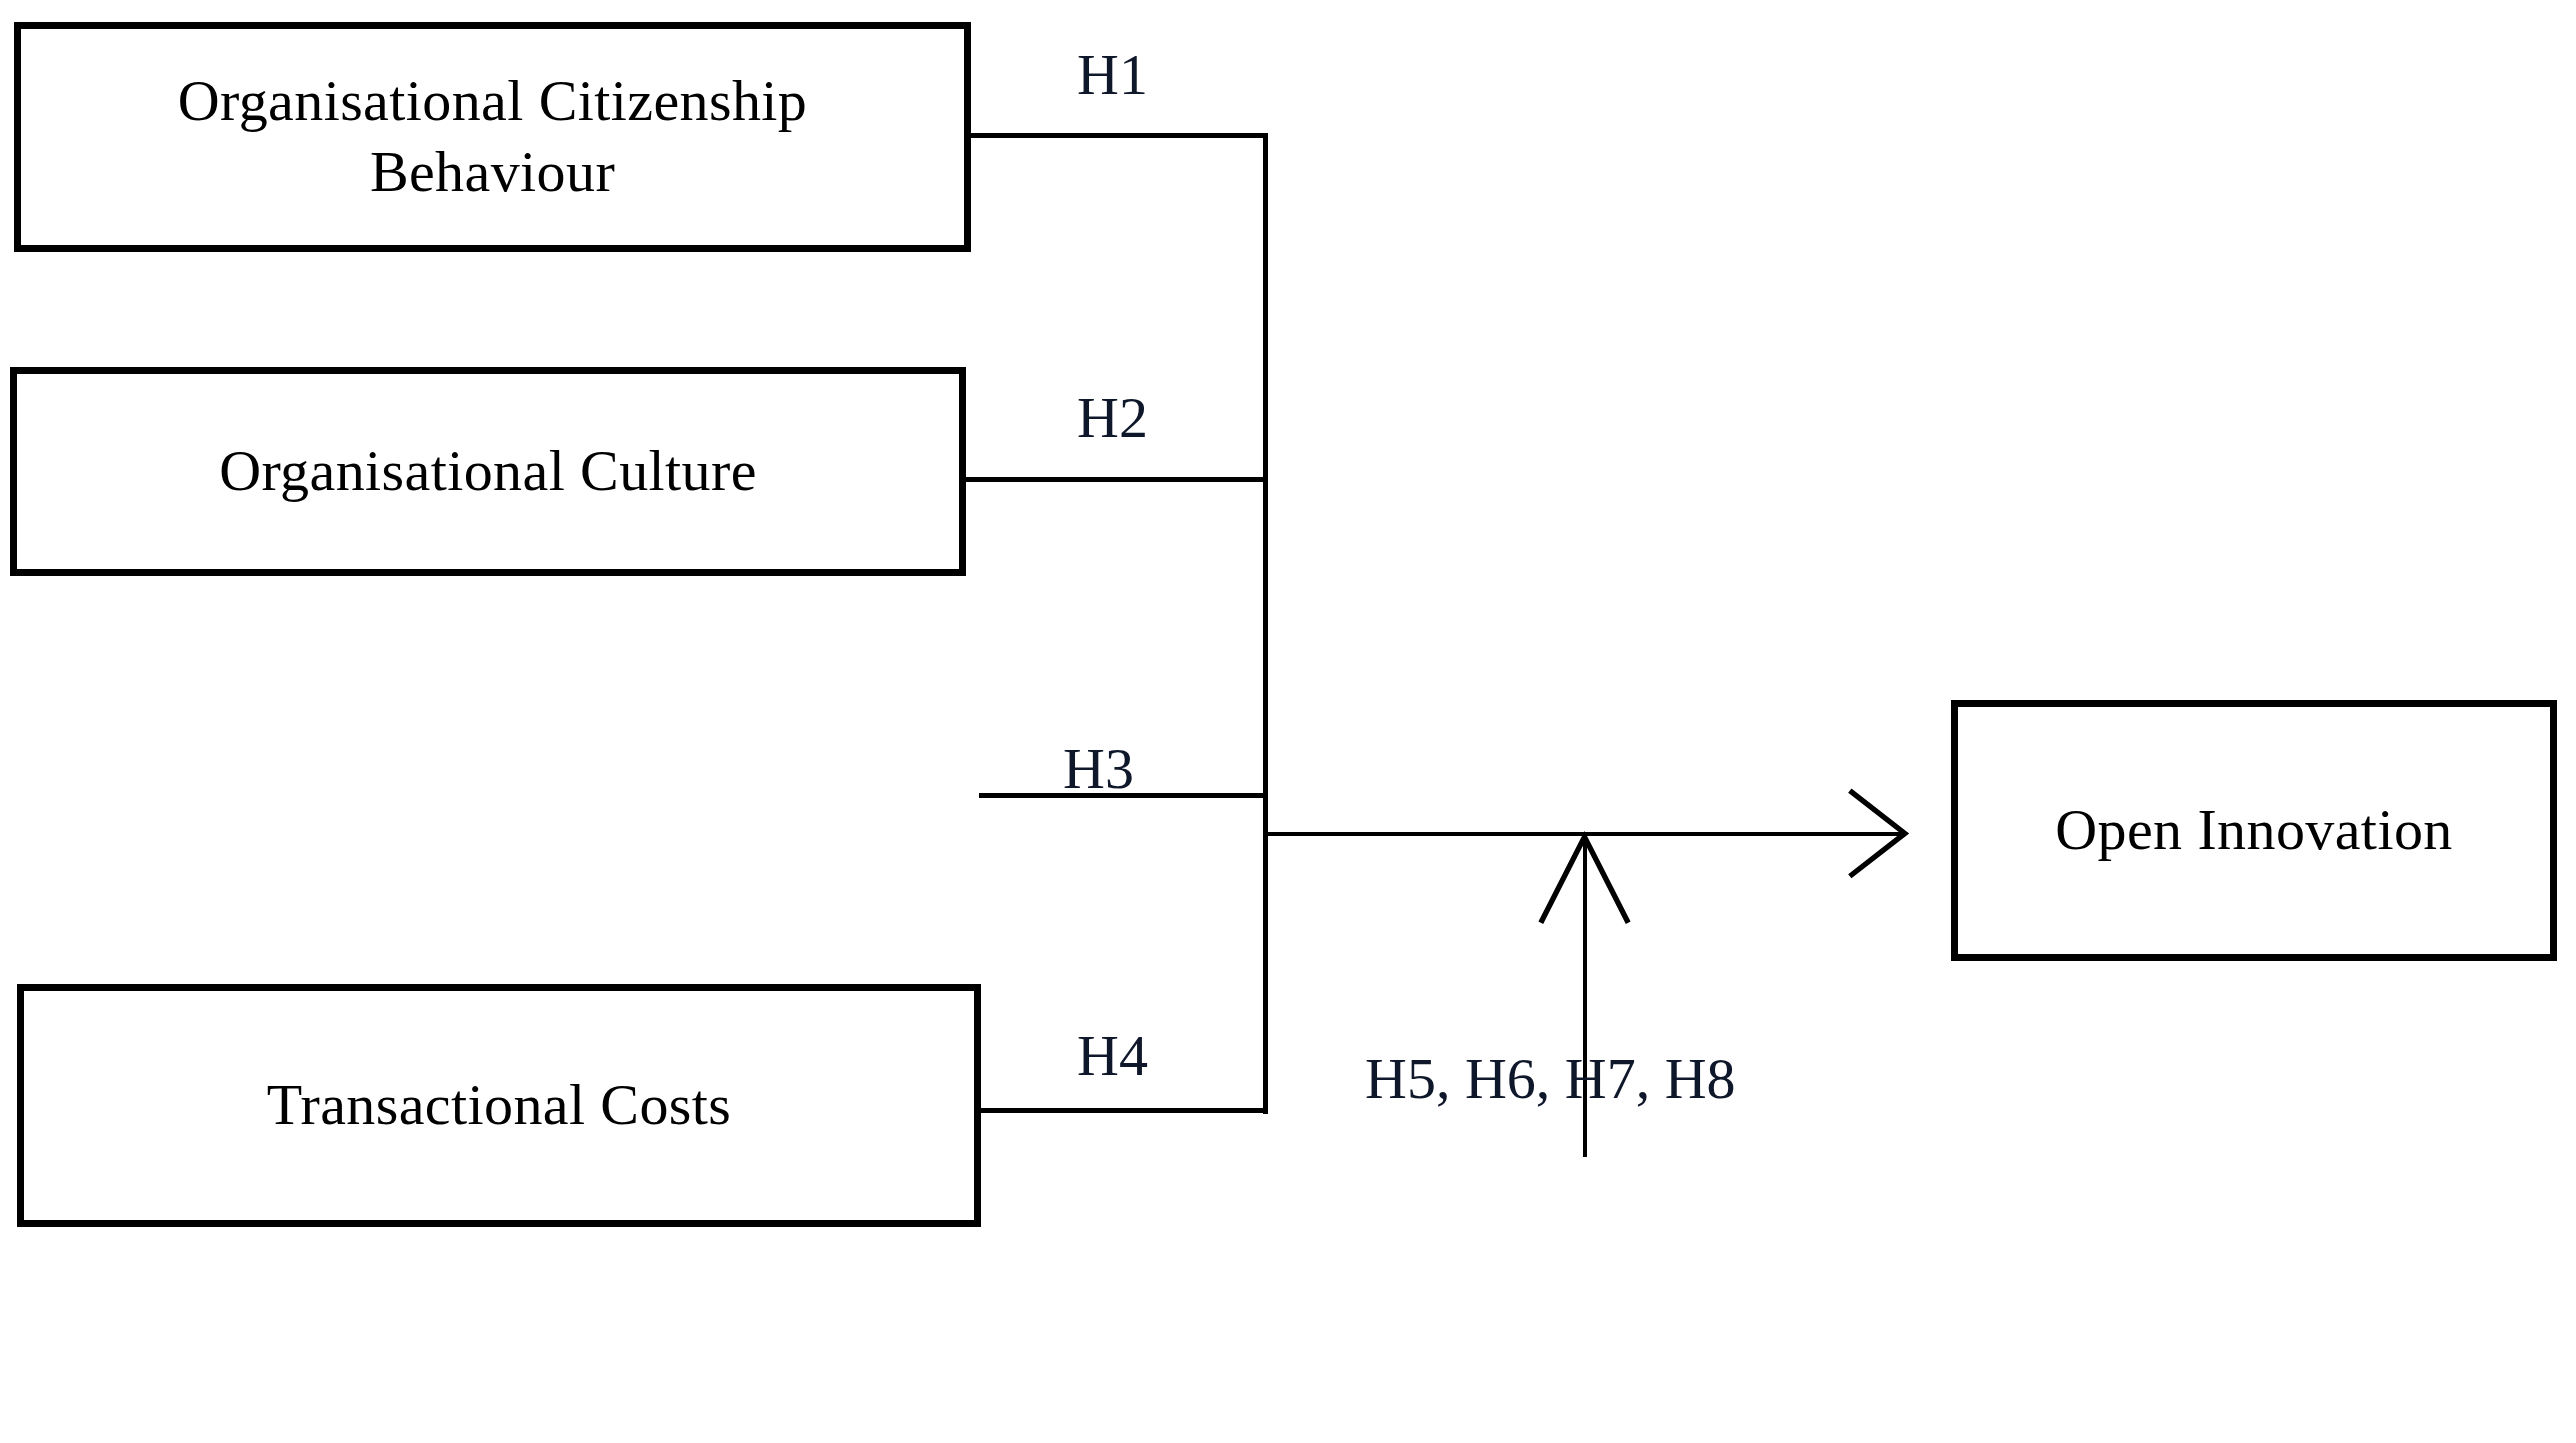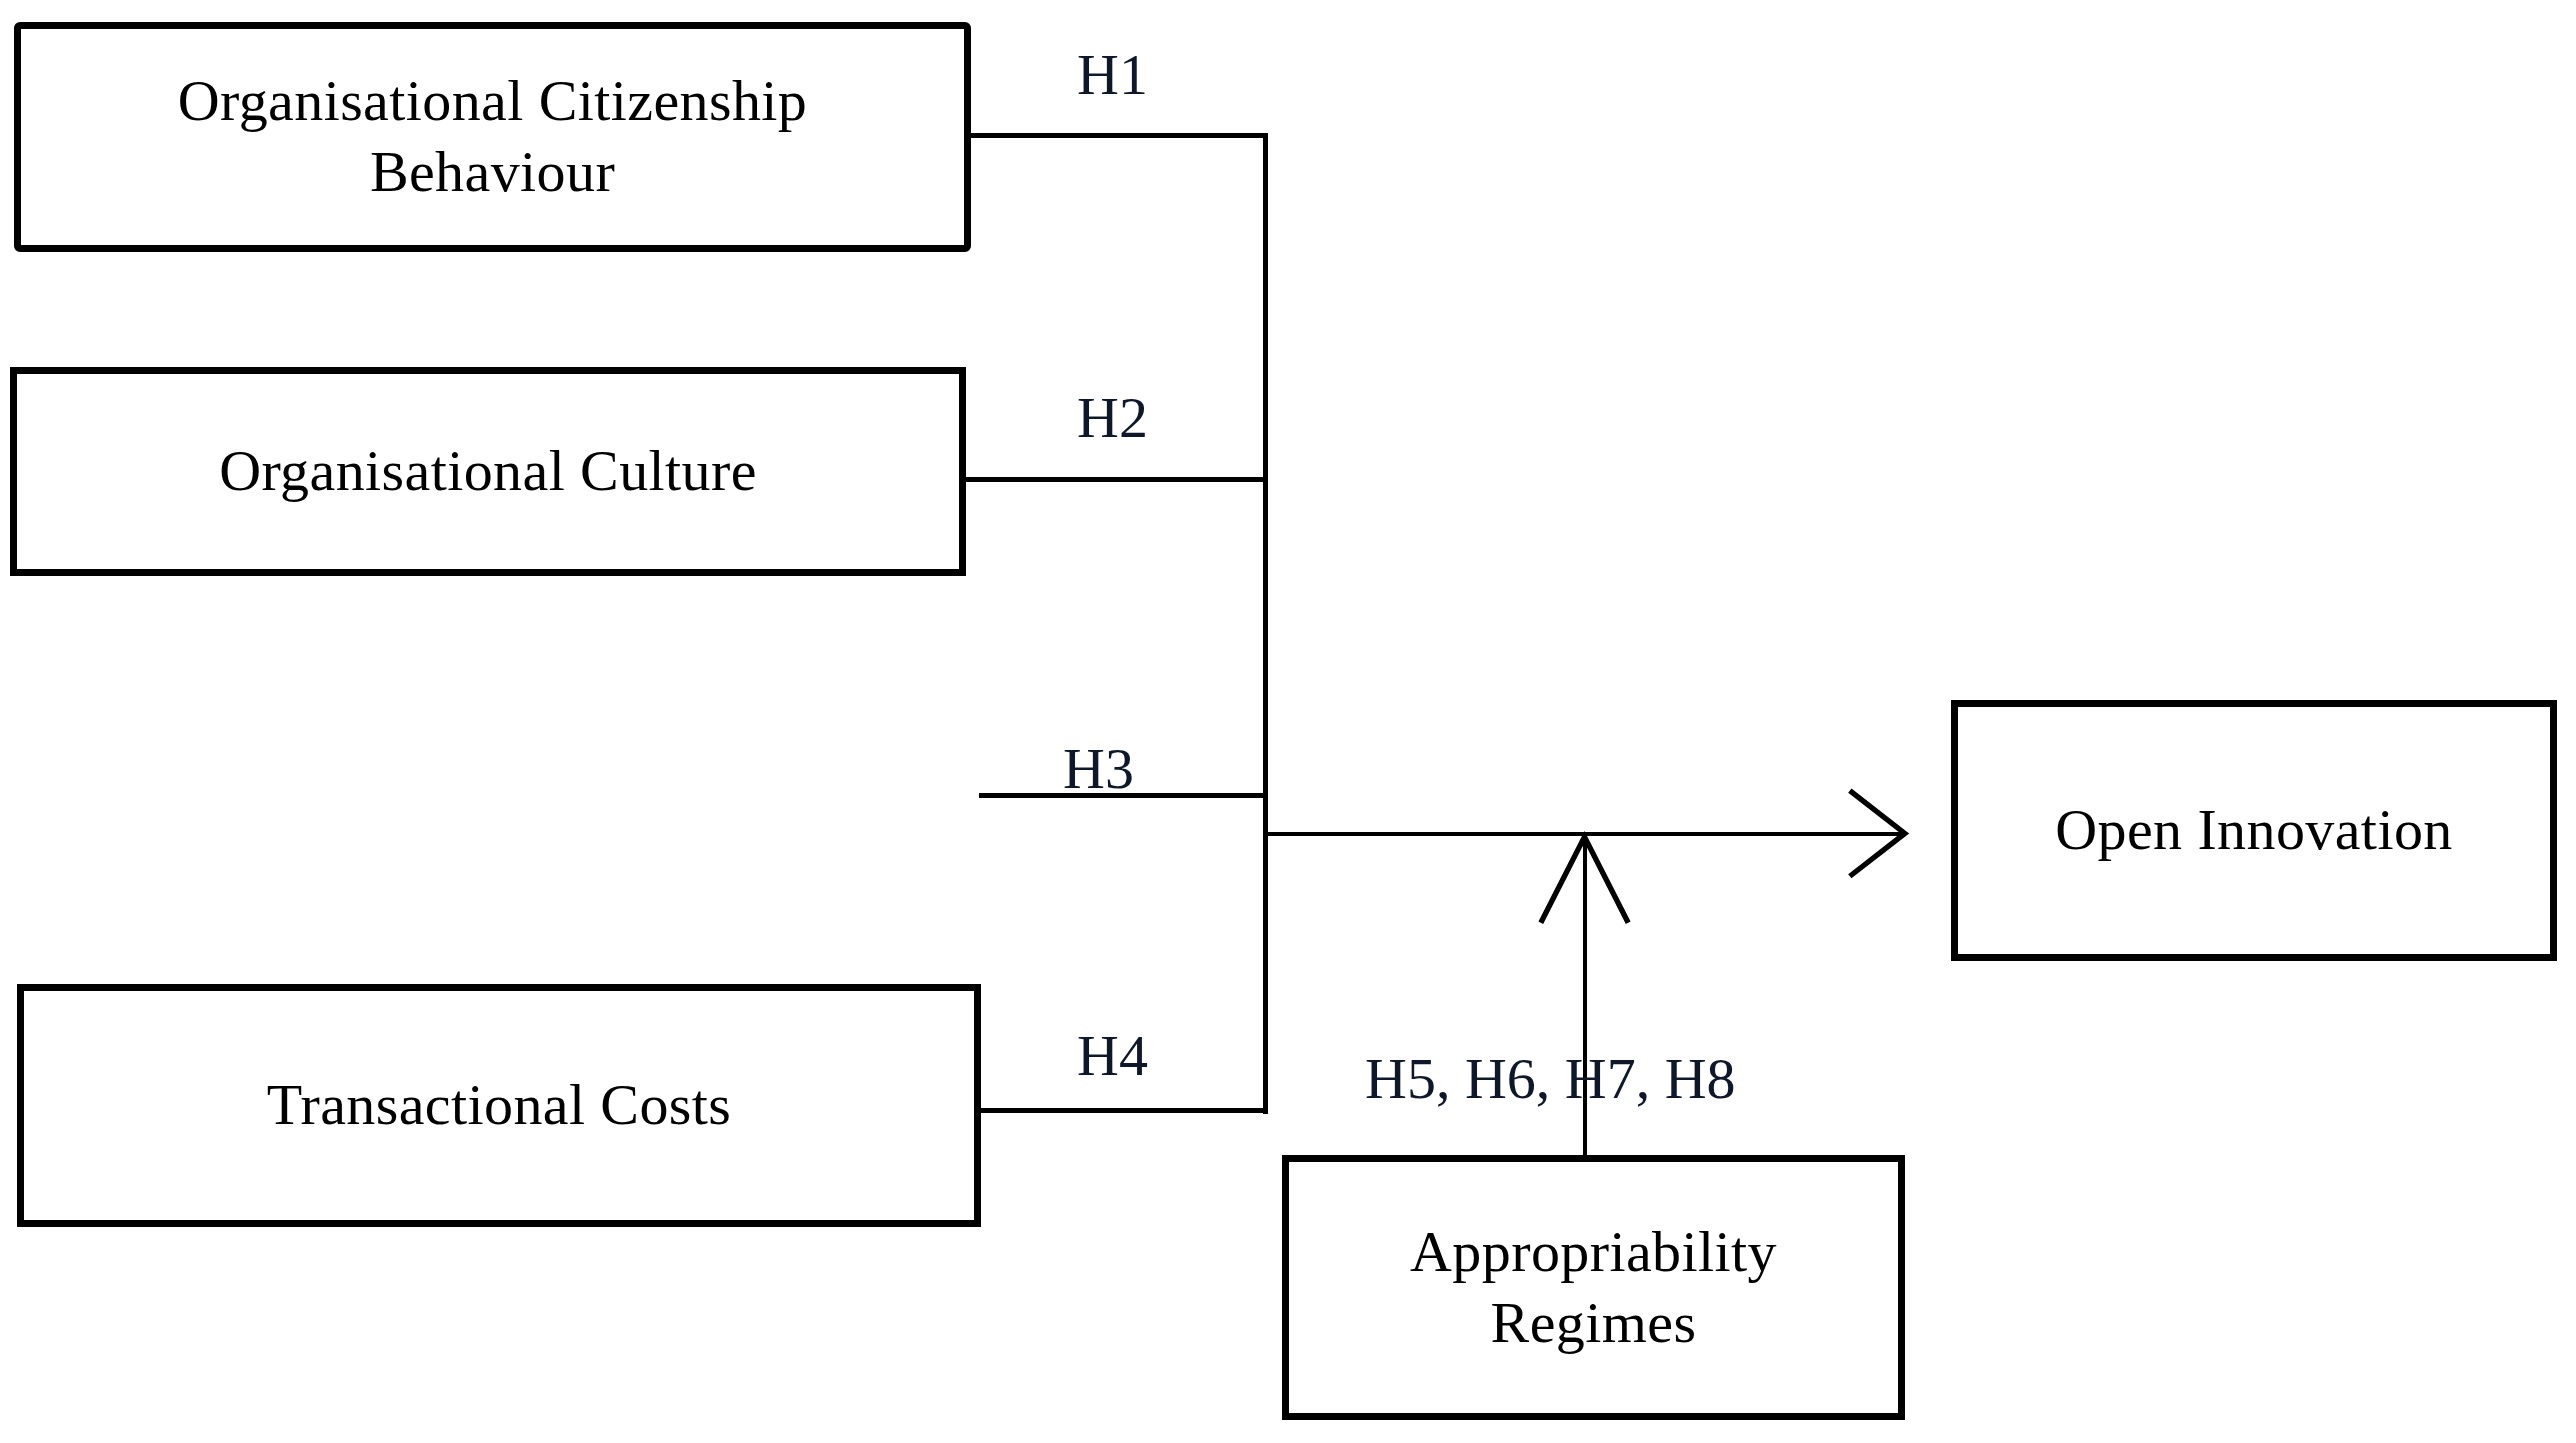--- a/index.html
+++ b/index.html
@@ -69,38 +69,34 @@
   .arrow-svg {
     position: absolute;
     overflow: visible;
   }
 </style>
 </head>
 <body>
 
 <div id="canvas">
 
-  <div class="node-box" style="left:14px; top:21.5px; width:957px; height:230px;border-radius:6px;">
+  <div class="node-box" style="left:14px; top:21.5px; width:957px; height:230px;">
     <span class="node-label">Organisational Citizenship
 Behaviour</span>
   </div>
 
   <div class="node-box" style="left:10px; top:367px; width:956px; height:209px;align-items:center;">
     <span class="node-label">Organisational Culture</span>
   </div>
 
 
   <div class="node-box" style="left:17px; top:984px; width:964px; height:243px;">
     <span class="node-label">Transactional Costs</span>
   </div>
 
-  <div class="node-box" style="left:1282px; top:1155px; width:623px; height:265px;">
-    <span class="node-label">Appropriability
-Regimes</span>
-  </div>
 
   <div class="node-box" style="left:1951px; top:700px; width:606px; height:261px;">
     <span class="node-label">Open Innovation</span>
   </div>
 
   <div class="hline" style="left:969px; top:133px; width:299px;"></div>
 
   <div class="hline" style="left:964px; top:477px; width:304px;"></div>
 
   <div class="hline" style="left:979px; top:793px; width:289px;"></div>

